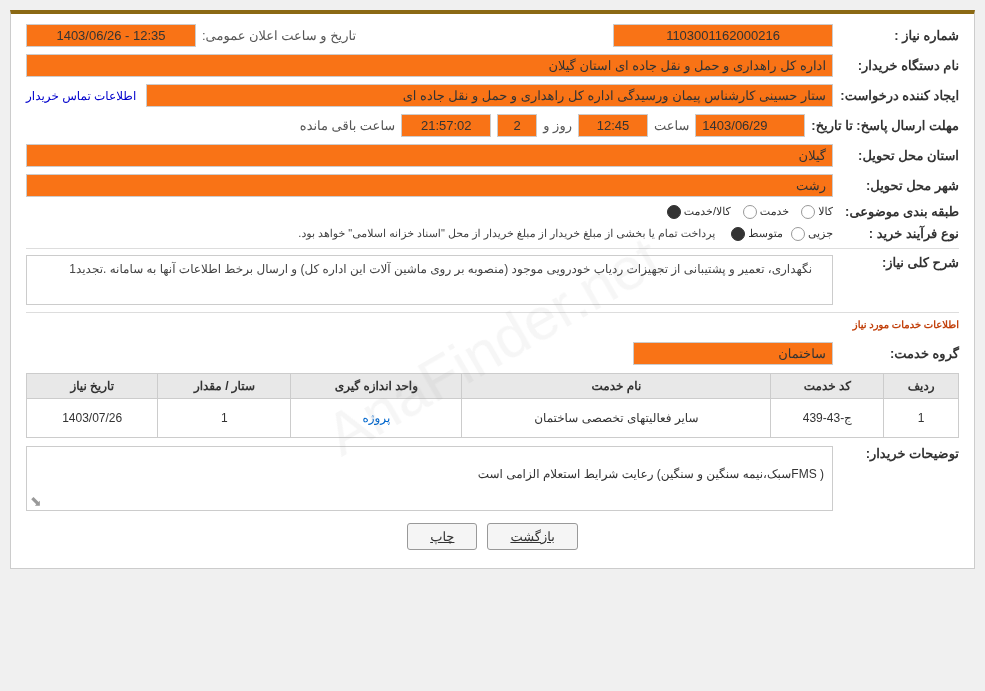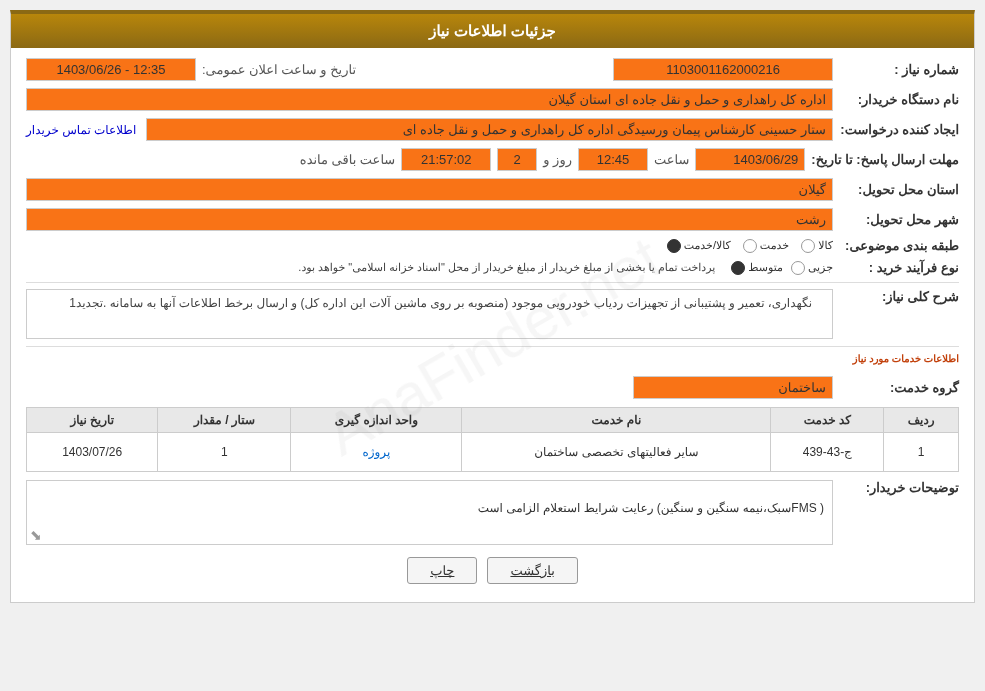--- a/index.html
+++ b/index.html
@@ -176,21 +176,20 @@
       font-weight: normal;
       color: #555;
     }
   </style>
 </head>
 <body>
 
 <div class="page-wrapper">
   <div class="main-card content-relative">
 
-    <div class="card-header">جزئیات اطلاعات نیاز</div>
 
     <div class="card-body">
 
       <div class="info-row">
         <span class="label">شماره نیاز :</span>
         <div class="value-box" style="max-width:220px; direction:ltr; text-align:center;">1103001162000216</div>
         <span style="flex:1;"></span>
         <span class="inline-label">تاریخ و ساعت اعلان عمومی:</span>
         <div class="value-box" style="max-width:170px; direction:ltr; text-align:center;">1403/06/26 - 12:35</div>
       </div>
@@ -201,21 +200,21 @@
       </div>
 
       <div class="info-row">
         <span class="label">ایجاد کننده درخواست:</span>
         <div class="value-box" style="flex:1;">ستار حسینی کارشناس پیمان ورسیدگی اداره کل راهداری و حمل و نقل جاده ای</div>
         <a class="link-blue" style="white-space:nowrap; font-size:12px; margin-right:4px;">اطلاعات تماس خریدار</a>
       </div>
 
       <div class="info-row">
         <span class="label">مهلت ارسال پاسخ: تا تاریخ:</span>
-        <div class="value-box inline" style="width:110px; direction:ltr; text-align:right;">1403/06/29</div>
+        <div class="value-box inline" style="width:110px; direction:ltr; text-align:left;">1403/06/29</div>
         <span class="inline-label">ساعت</span>
         <div class="value-box inline" style="width:70px; direction:ltr; text-align:center;">12:45</div>
         <span class="inline-label">روز و</span>
         <div class="value-box inline" style="width:40px; text-align:center;">2</div>
         <div class="value-box inline" style="width:90px; direction:ltr; text-align:center;">21:57:02</div>
         <span class="inline-label">ساعت باقی مانده</span>
       </div>
 
       <div class="info-row">
         <span class="label">استان محل تحویل:</span>

